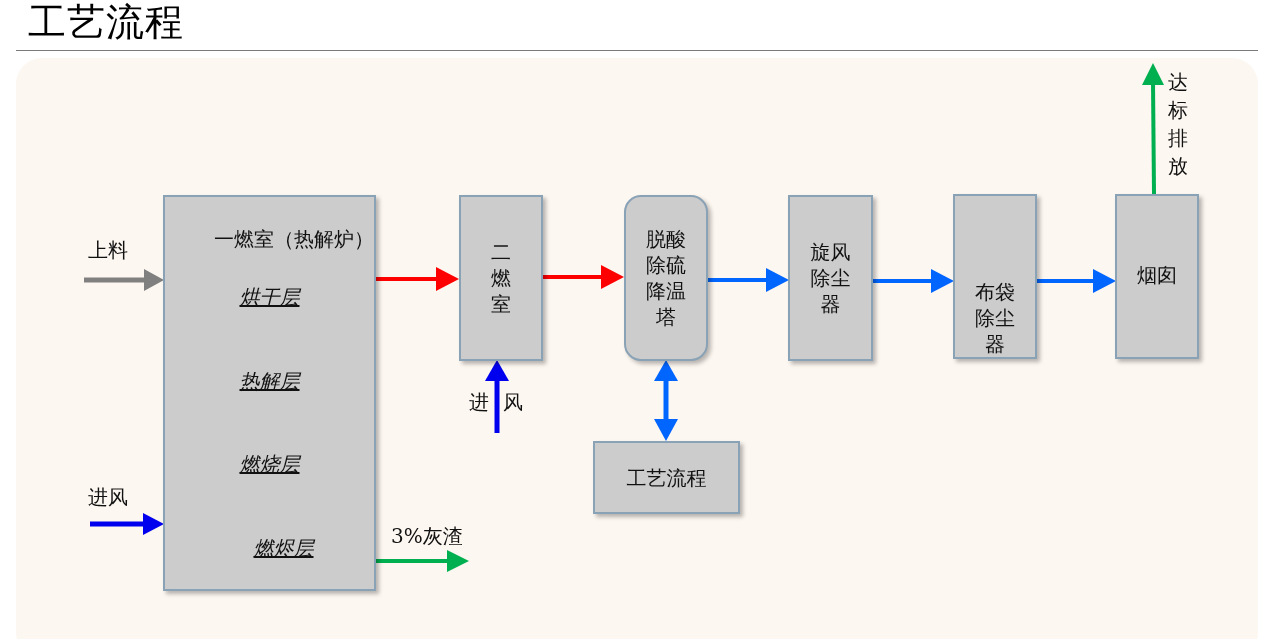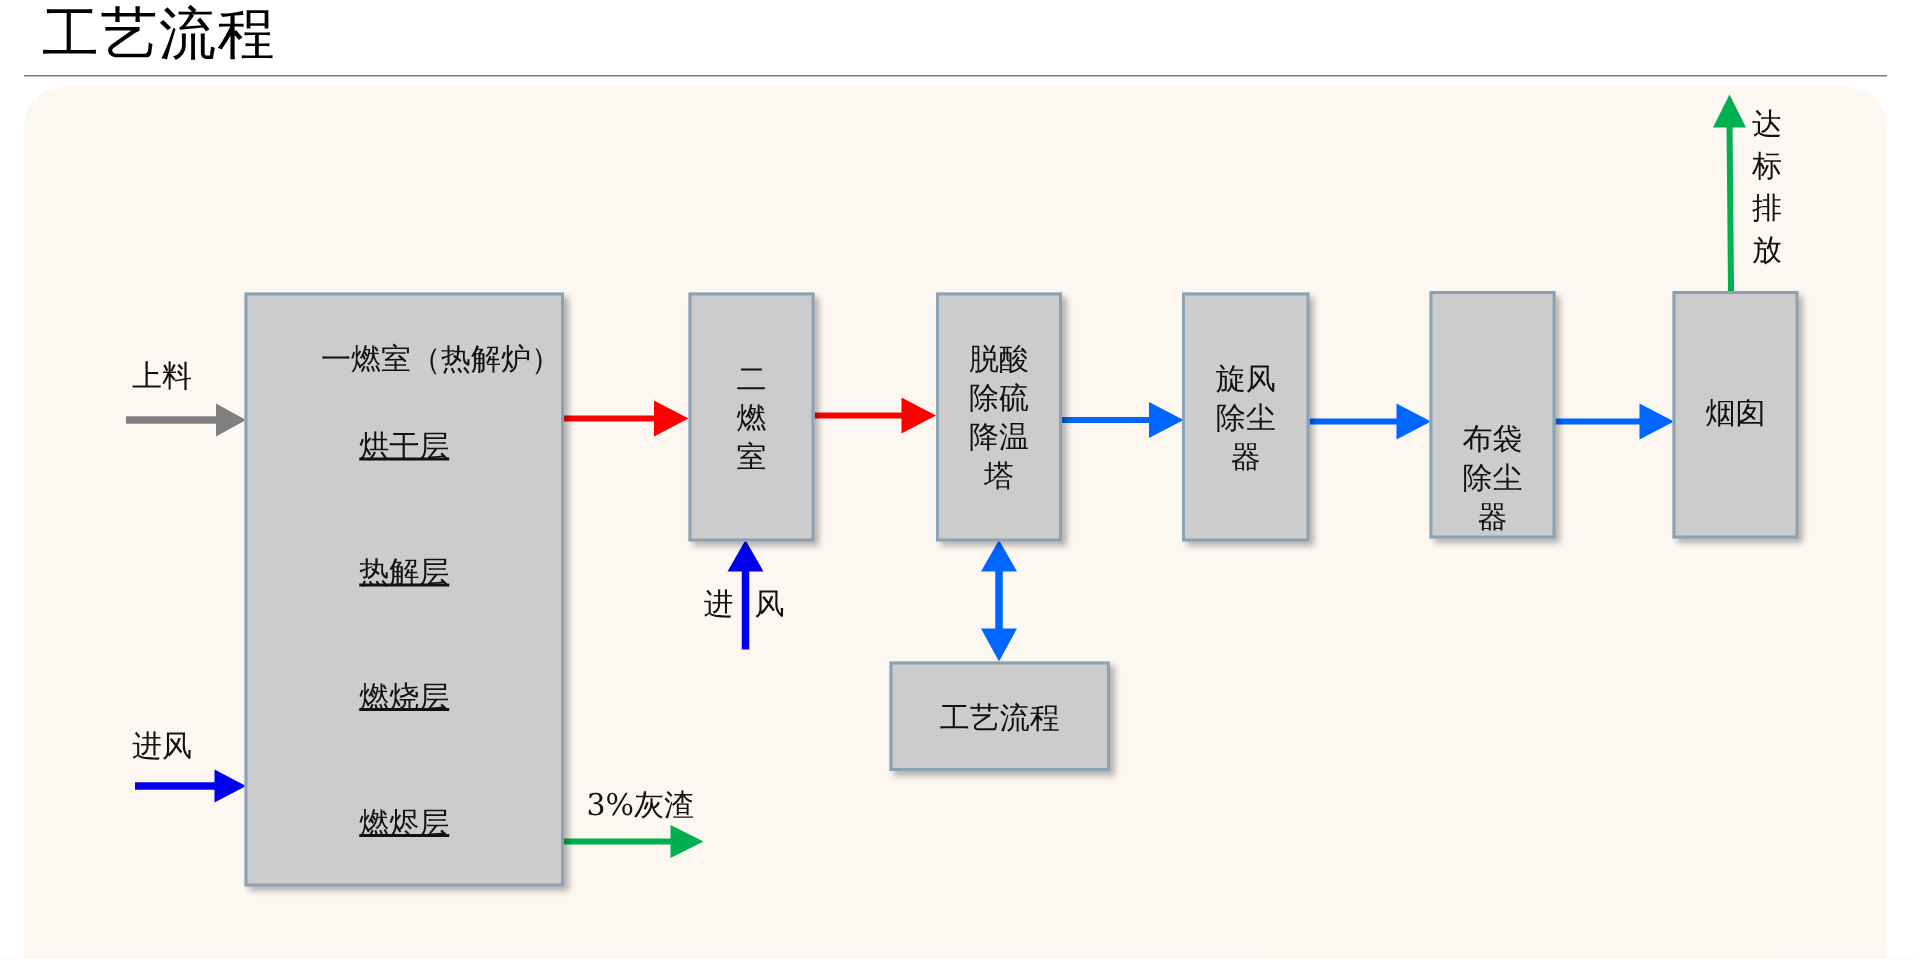--- a/index.html
+++ b/index.html
@@ -7,21 +7,21 @@
          font-family:"DejaVu Serif","Liberation Serif",serif; color:#111; }
   .title { position:absolute; left:28px; top:-2px; font-size:38px; line-height:48px; color:#000;
            font-family:"DejaVu Serif","Liberation Serif",serif; letter-spacing:1px; }
   .rule { position:absolute; left:16px; top:50px; width:1242px; height:1px; background:#7a7a7a; }
   .panel { position:absolute; left:16px; top:58px; width:1242px; height:600px; background:#fdf7f1;
            border-radius:26px; }
   .box { position:absolute; background:#cccccc; border:2px solid #8aa2b6; box-sizing:border-box;
          box-shadow:3px 3px 4px rgba(0,0,0,0.28); display:flex; align-items:center; justify-content:center;
          text-align:center; color:#111; font-size:20px; line-height:26px; }
   .label { position:absolute; font-size:20px; line-height:24px; color:#111; white-space:nowrap; }
-  .layer { position:absolute; left:0; width:100%; text-align:center; text-decoration:underline;
+  .layer { position:absolute; left:0; width:100%; text-align:center; font-style:italic; text-decoration:underline;
            font-size:20px; line-height:24px; color:#111; }
   svg.arrows { position:absolute; left:0; top:0; }
 </style>
 </head>
 <body>
 
 <div class="title">工艺流程</div>
 <div class="rule"></div>
 <div class="panel"></div>
 
@@ -87,32 +87,32 @@
 <div class="label" style="left:88px; top:238px;text-align:right;">上料</div>
 <div class="label" style="left:88px; top:485px;">进风</div>
 <div class="label" style="left:469px; top:390px;">进</div>
 <div class="label" style="left:503px; top:390px;">风</div>
 
 <div class="box" style="left:163px; top:195px; width:213px; height:396px; display:block;">
   <div style="position:absolute; left:0; top:30px; width:100%; text-align:right; font-size:20px; line-height:24px;">一燃室（热解炉）</div>
   <div class="layer" style="top:88px;">烘干层</div>
   <div class="layer" style="top:172px;">热解层</div>
   <div class="layer" style="top:255px;">燃烧层</div>
-  <div class="layer" style="top:339px;">燃烬层</div>
+  <div class="layer" style="top:339px;padding-left:14px;">燃烬层</div>
 </div>
 
 <div class="box" style="left:459px; top:195px; width:84px; height:166px;">
   <div>
     <div>二</div>
     <div>燃</div>
     <div>室</div>
   </div>
 </div>
 
-<div class="box" style="left:624px; top:195px; width:84px; height:166px;">
+<div class="box" style="left:624px; top:195px; width:84px; height:166px;border-radius:17px;">
   <div>
     <div>脱酸</div>
     <div>除硫</div>
     <div>降温</div>
     <div>塔</div>
   </div>
 </div>
 
 <div class="box" style="left:593px; top:441px; width:147px; height:73px;">
   <div>工艺流程</div>

